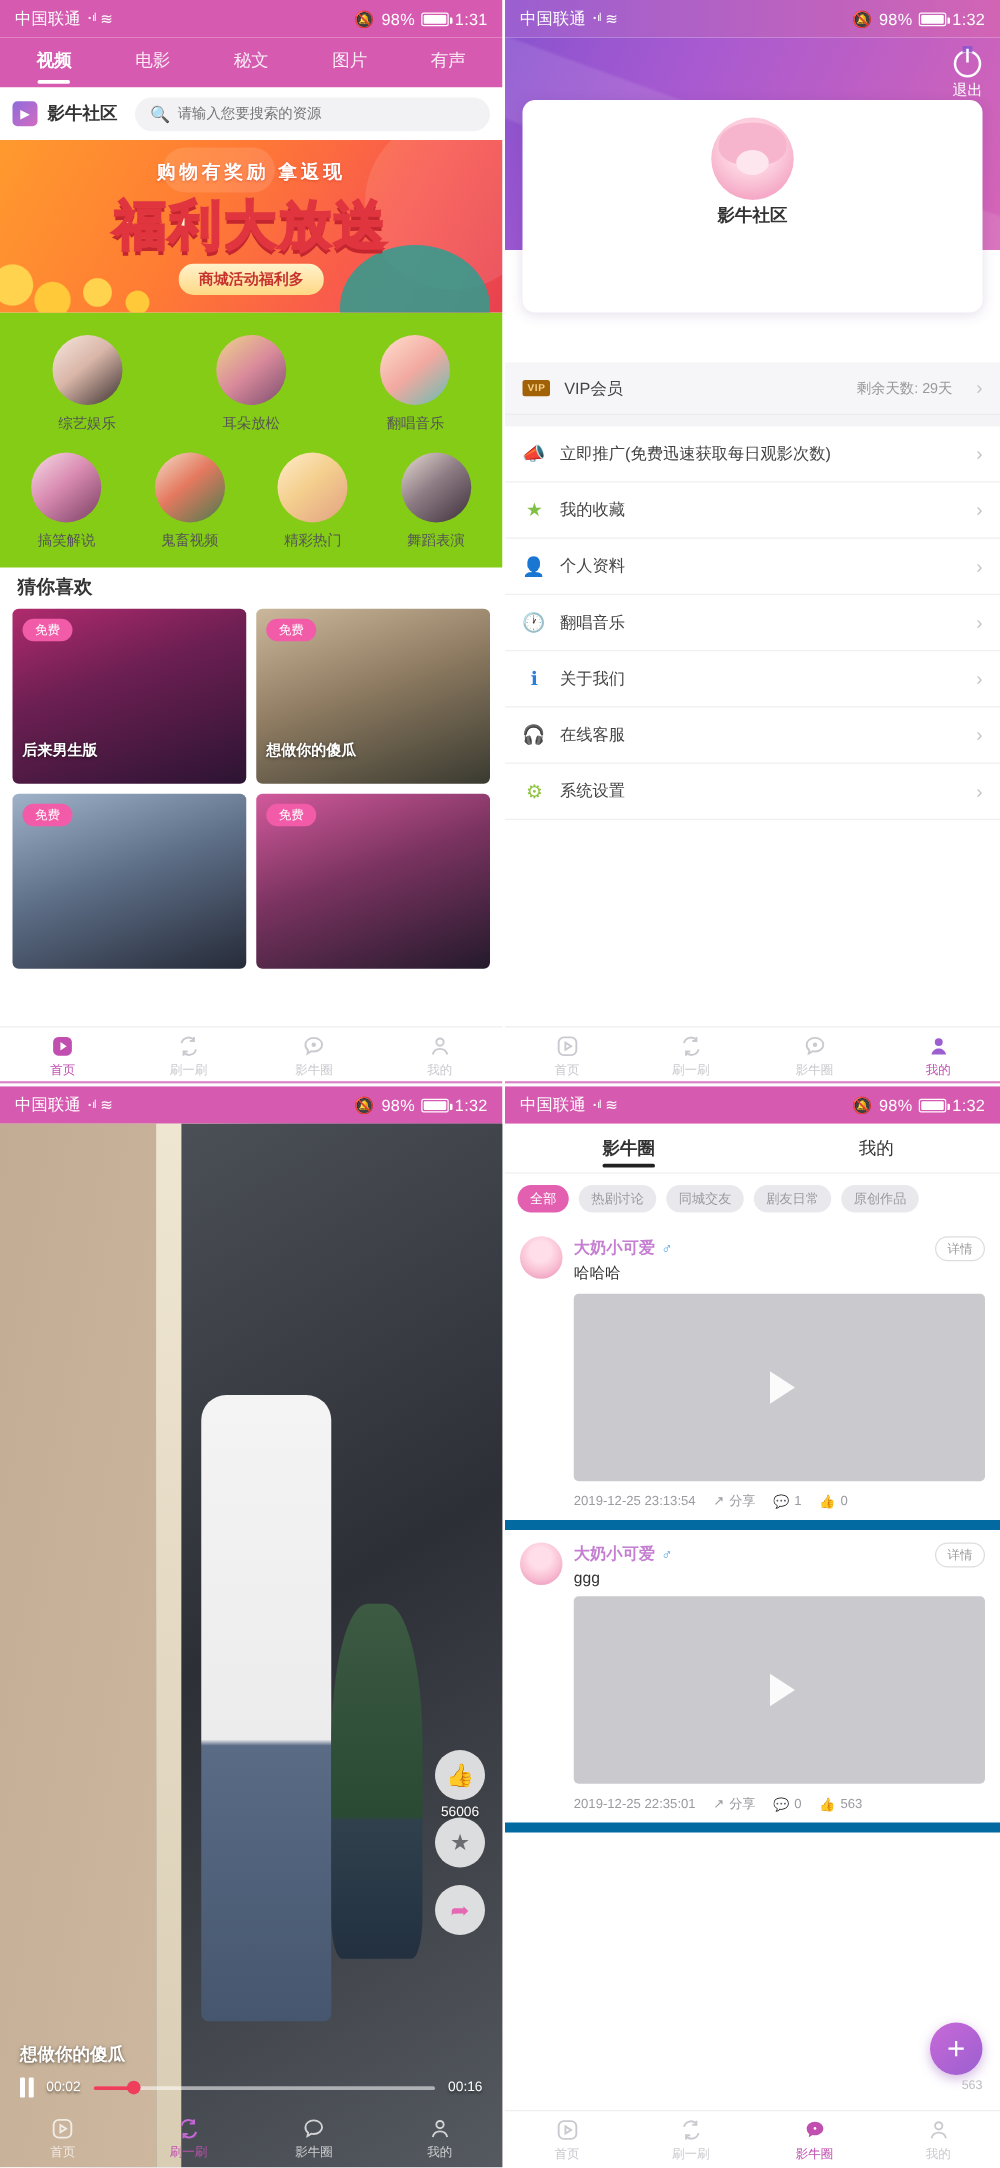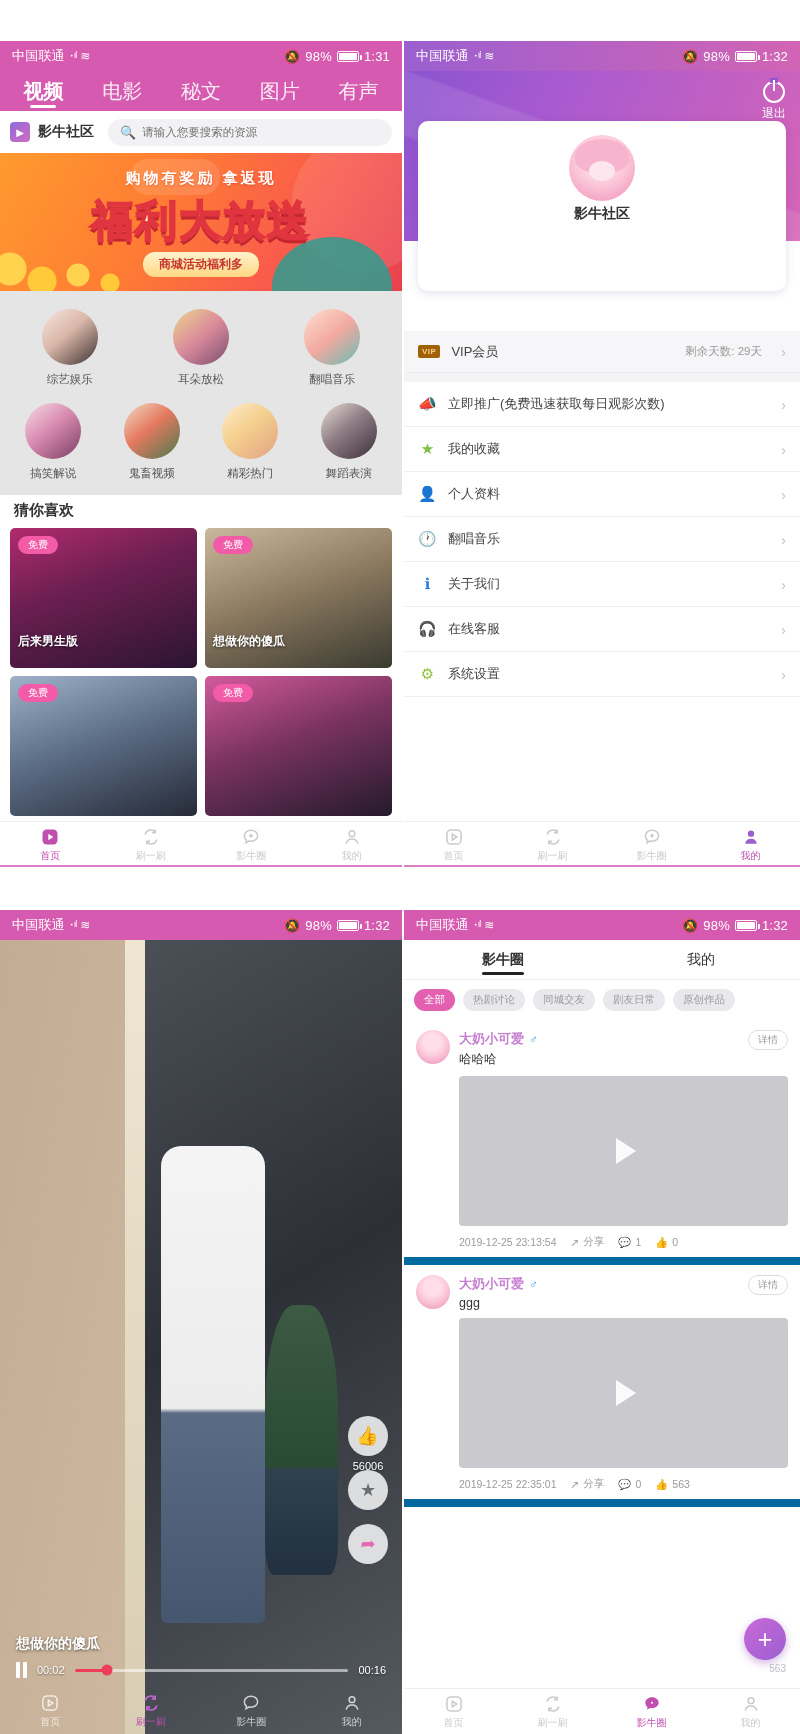--- a/index.html
+++ b/index.html
@@ -7,21 +7,21 @@
     width: 800px; height: 1734px;
     font-family: "Liberation Sans", "DejaVu Sans", sans-serif;
     background: #ffffff; overflow: hidden;
   }
   .grid {
     width: 800px; height: 1734px;
     display: grid;
     grid-template-columns: 404px 396px;
     grid-template-rows: 867px 867px;
   }
-  .panel { position: relative; overflow: hidden; background: #fff; margin-top: 41px; }
+  .panel { position: relative; overflow: hidden; background: #fff; }
   .p1 { border-right: 2px solid #fff; }
   .p2 { }
   .p3 { border-right: 2px solid #fff; border-top: 2px solid #fff; }
   .p4 { border-top: 2px solid #fff; }
 
   
   .statusbar {
     height: 30px; display: flex; align-items: center;
     justify-content: space-between; padding: 0 12px;
     font-size: 13px; color: #fff; letter-spacing: .2px;
@@ -41,22 +41,22 @@
     width:2px; height:5px; background:#fff; border-radius:0 1px 1px 0;
   }
   .batt i { position:absolute; left:1px; top:1px; bottom:1px; right:1px; background:#fff; border-radius:1px;}
 
   
   .tabbar {
     background: #d65bb0; height: 40px; display: flex;
     align-items: center; padding: 0 4px;
   }
   .tabbar .tab {
-    flex: 1; text-align: center; color: #fff; font-size: 20px;
-    position: relative; height: 40px; line-height: 40px; opacity: .88;
+    flex: 1; text-align: center; color: #fff; font-size: 14px;
+    position: relative; height: 40px; line-height: 40px; opacity: .88; font-family: Liberation Mono, monospace;
   }
   .tabbar .tab.active { opacity: 1; font-weight: bold; }
   .tabbar .tab.active::after {
     content:""; position:absolute; left:50%; transform:translateX(-50%);
     bottom:3px; width:26px; height:3px; background:#fff; border-radius:2px;
   }
   .searchrow {
     height: 42px; background:#fff; display:flex; align-items:center;
     padding: 0 10px; gap: 8px;
   }
@@ -95,21 +95,21 @@
     color:#fff;font-size:15px;font-weight:bold;letter-spacing:3px;
     text-shadow:0 1px 2px rgba(180,40,20,.4);}
   .bn-mid { position:absolute;top:40px;left:0;right:0;text-align:center;
     font-size:42px;font-weight:bold;letter-spacing:2px;
     color:#fff7d4; -webkit-text-stroke:2px #e0353f;
     text-shadow:0 4px 0 #c42630;}
   .bn-btn { position:absolute;bottom:14px;left:50%;transform:translateX(-50%);
     background:linear-gradient(#fff2cc,#ffd884);color:#c6342f;font-size:12px;
     padding:4px 16px;border-radius:12px;font-weight:bold;white-space:nowrap;}
 
-  .cats { padding: 12px 4px 4px; background:#e5e5e5; }
+  .cats { padding: 12px 4px 4px; background:#84cc16; }
   .catrow { display:flex; }
   .cat { flex:1; text-align:center; padding: 6px 0 10px;}
   .cat .thumb {
     width:56px;height:56px;border-radius:50%;margin:0 auto 7px;
     background-size:cover; background-position:center;
   }
   .cat .lbl { font-size:11.5px;color:#555; }
   .c1{background:linear-gradient(140deg,#f7e7df,#d9b6a8 45%,#3a3030 100%);}
   .c2{background:linear-gradient(140deg,#f3e3e8,#c2a9c8 30%,#2b2b33 100%);}
   .c3{background:linear-gradient(140deg,#efd58c,#d98a9b 50%,#7b4d6e 100%);}

